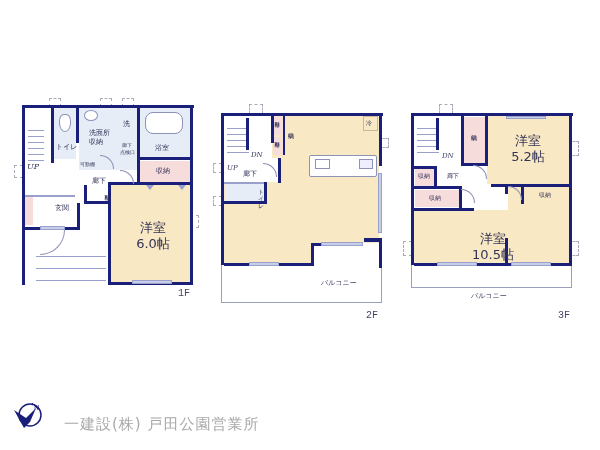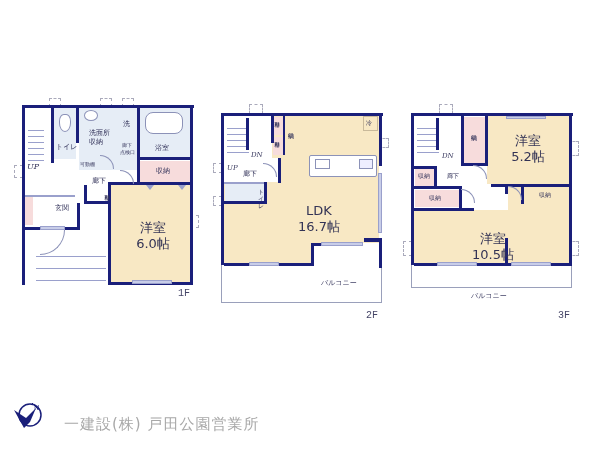--- a/index.html
+++ b/index.html
@@ -138,24 +138,20 @@
   <div class="door-arc" style="left:42px;top:50px;width:14px;height:14px;"></div>
 
   <div class="lbl" style="left:30px;top:39px;font-style:italic;font-family:'DejaVu Serif',serif;font-size:7px;">DN</div>
   <div class="lbl" style="left:6px;top:52px;font-style:italic;font-family:'DejaVu Serif',serif;font-size:7px;">UP</div>
   <div class="lbl lbl-sm" style="left:22px;top:58px;">廊下</div>
   <div class="lbl lbl-xs" style="left:37px;top:72px;writing-mode:vertical-rl;">トイレ</div>
   <div class="lbl lbl-xs" style="left:53px;top:5px;writing-mode:vertical-rl;font-size:5px;">可動棚</div>
   <div class="lbl lbl-xs" style="left:53px;top:25px;writing-mode:vertical-rl;font-size:5px;">可動棚</div>
   <div class="lbl lbl-xs" style="left:67px;top:15px;writing-mode:vertical-rl;">収納</div>
   <div class="lbl lbl-xs" style="left:145px;top:7px;">冷</div>
-  <div class="lbl big" style="left:68px;top:90px;width:60px;">
-    <div>LDK</div>
-    <div>16.7帖</div>
-  </div>
   <div class="lbl lbl-sm" style="left:100px;top:167px;">バルコニー</div>
 </div>
 <div class="floor-tag" style="left:366px;top:310px;">2F</div>
 
 <div class="abs" style="left:411px;top:113px;width:162px;height:192px;">
   <div class="winout" style="left:28px;top:-9px;width:14px;height:10px;"></div>
   <div class="winout" style="left:158px;top:28px;width:10px;height:15px;"></div>
   <div class="winout" style="left:-8px;top:128px;width:9px;height:15px;"></div>
   <div class="winout" style="left:158px;top:128px;width:10px;height:15px;"></div>
 

